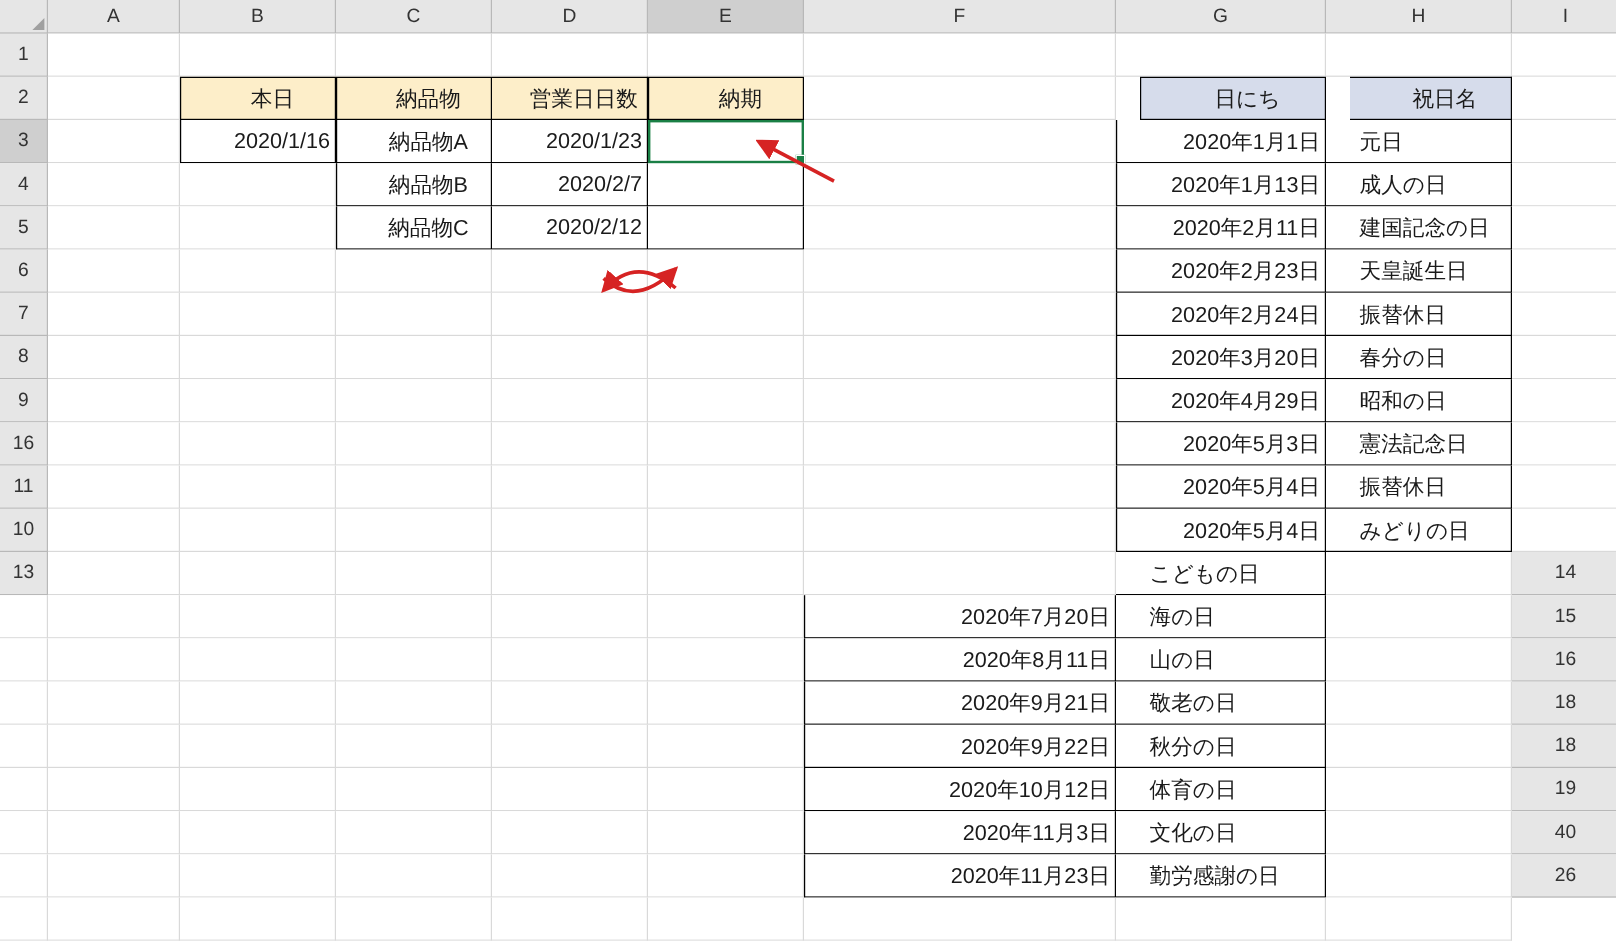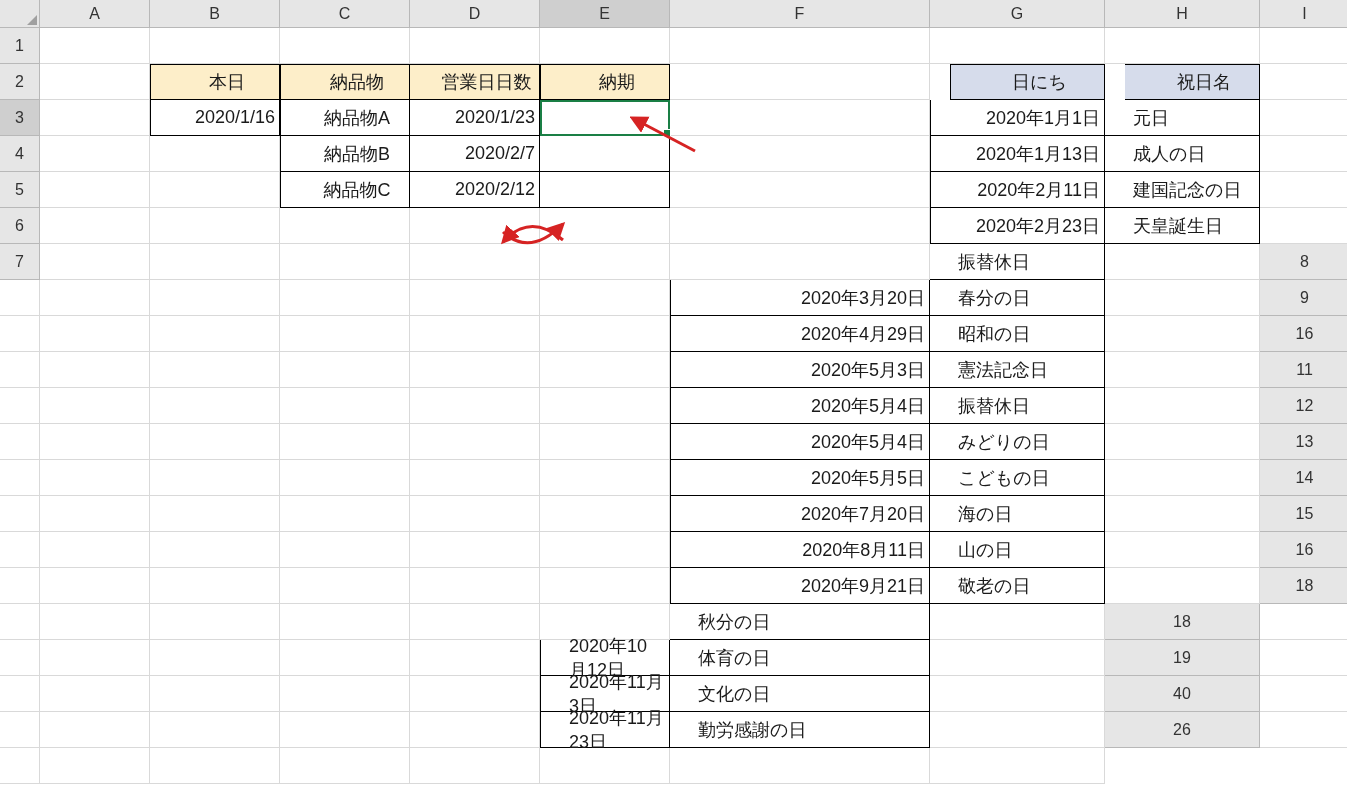--- a/index.html
+++ b/index.html
@@ -173,20 +173,21 @@
     <div class="cell bb br bl">2020年2月23日</div>
     <div class="cell bb br left">天皇誕生日</div>
     <div class="cell"></div>
     <div class="row-hdr">7</div>
     <div class="cell"></div>
     <div class="cell"></div>
     <div class="cell"></div>
     <div class="cell"></div>
     <div class="cell"></div>
     <div class="cell"></div>
+    <div class="cell bb br bl">2020年2月24日</div>
     <div class="cell bb br left">振替休日</div>
     <div class="cell"></div>
     <div class="row-hdr">8</div>
     <div class="cell"></div>
     <div class="cell"></div>
     <div class="cell"></div>
     <div class="cell"></div>
     <div class="cell"></div>
     <div class="cell"></div>
     <div class="cell bb br bl">2020年3月20日</div>
@@ -215,38 +216,37 @@
     <div class="row-hdr">11</div>
     <div class="cell"></div>
     <div class="cell"></div>
     <div class="cell"></div>
     <div class="cell"></div>
     <div class="cell"></div>
     <div class="cell"></div>
     <div class="cell bb br bl">2020年5月4日</div>
     <div class="cell bb br left">振替休日</div>
     <div class="cell"></div>
-    <div class="row-hdr">12</div>
+    <div class="row-hdr">10</div>
     <div class="cell"></div>
     <div class="cell"></div>
     <div class="cell"></div>
     <div class="cell"></div>
     <div class="cell"></div>
     <div class="cell"></div>
     <div class="cell bb br bl">2020年5月4日</div>
     <div class="cell bb br left">みどりの日</div>
     <div class="cell"></div>
     <div class="row-hdr">13</div>
     <div class="cell"></div>
     <div class="cell"></div>
     <div class="cell"></div>
     <div class="cell"></div>
     <div class="cell"></div>
     <div class="cell"></div>
-    <div class="cell bb br bl">2020年5月5日</div>
     <div class="cell bb br left">こどもの日</div>
     <div class="cell"></div>
     <div class="row-hdr">14</div>
     <div class="cell"></div>
     <div class="cell"></div>
     <div class="cell"></div>
     <div class="cell"></div>
     <div class="cell"></div>
     <div class="cell"></div>
     <div class="cell bb br bl">2020年7月20日</div>
@@ -272,20 +272,21 @@
     <div class="cell bb br bl">2020年9月21日</div>
     <div class="cell bb br left">敬老の日</div>
     <div class="cell"></div>
     <div class="row-hdr">18</div>
     <div class="cell"></div>
     <div class="cell"></div>
     <div class="cell"></div>
     <div class="cell"></div>
     <div class="cell"></div>
     <div class="cell"></div>
+    <div class="cell bb br bl">2020年9月22日</div>
     <div class="cell bb br left">秋分の日</div>
     <div class="cell"></div>
     <div class="row-hdr">18</div>
     <div class="cell"></div>
     <div class="cell"></div>
     <div class="cell"></div>
     <div class="cell"></div>
     <div class="cell"></div>
     <div class="cell"></div>
     <div class="cell bb br bl">2020年10月12日</div>

